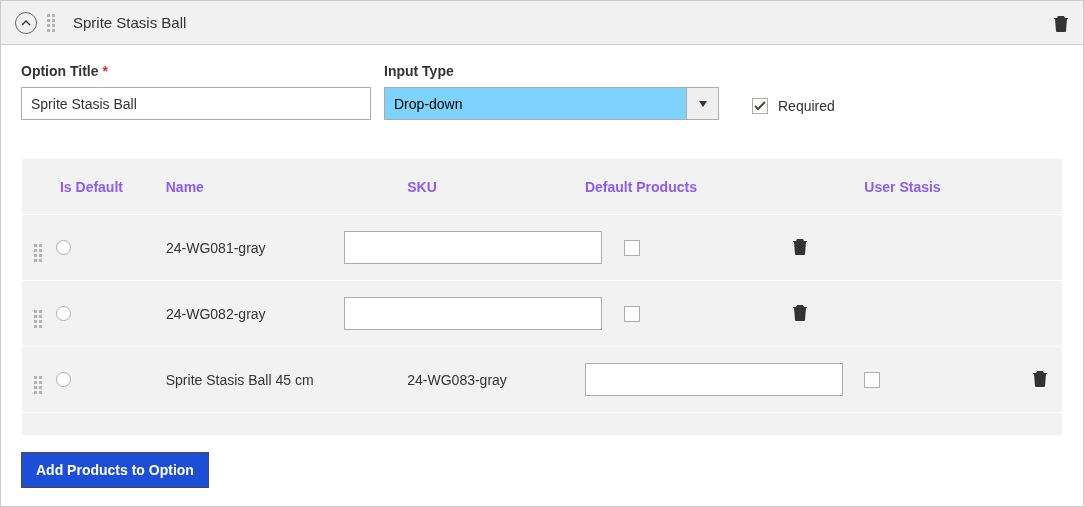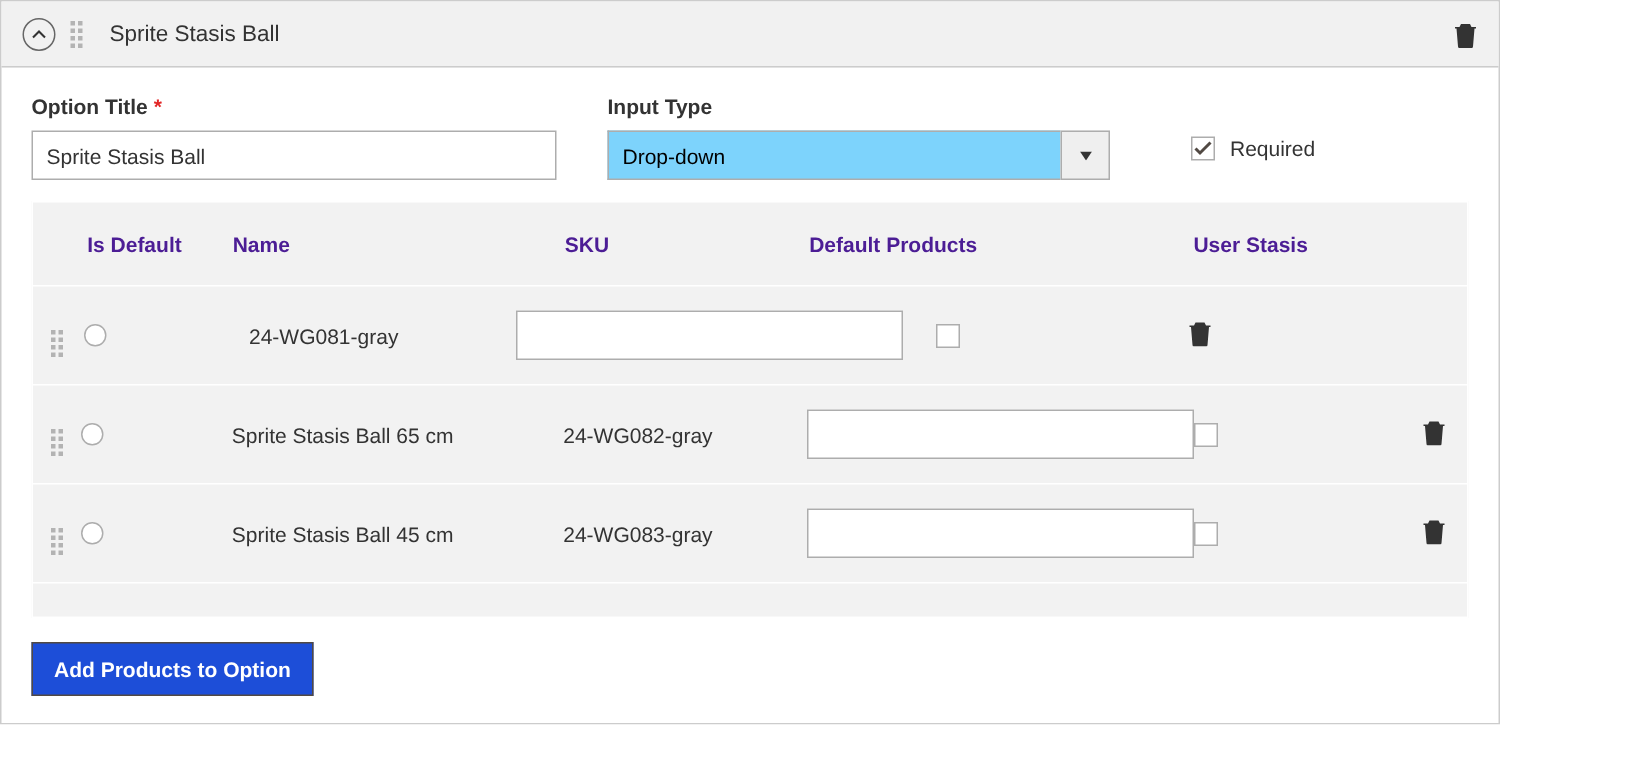--- a/index.html
+++ b/index.html
@@ -5,21 +5,21 @@
   * { box-sizing: border-box; }
   body {
     margin: 0;
     padding: 0;
     font-family: "Helvetica Neue", Helvetica, Arial, sans-serif;
     font-size: 14px;
     color: #333;
     background: #fff;
   }
   .container {
-    width: 1000px;
+    width: 1084px;
     border: 1px solid #ccc;
     margin: 0;
   }
   .header {
     background: #f1f1f1;
     border-bottom: 1px solid #ccc;
     padding: 8px 14px;
     display: flex;
     align-items: center;
     height: 44px;
@@ -60,23 +60,23 @@
     cursor: pointer;
     color: #333;
     width: 16px;
     height: 18px;
   }
   .body {
     padding: 18px 20px 0 20px;
   }
   .form-row {
     display: flex;
-    gap: 34px;
-    align-items: flex-start;
-    margin-bottom: 14px;
+    gap: 13px;
+    align-items: center;
+    margin-bottom: 38px;
   }
   .field-group {
     display: flex;
     flex-direction: column;
   }
   .field-group.title { width: 350px; }
   .field-group.type { width: 335px; }
   .field-label {
     font-size: 14px;
     font-weight: 600;
@@ -144,21 +144,21 @@
     background: #f2f2f2;
     border: 1px solid #fff;
   }
   .grid-head, .grid-row {
     display: flex;
     align-items: center;
   }
   .grid-head {
     height: 56px;
     font-weight: 600;
-    color: #4c1d95;
+    color: #8b5cf6;
     border-bottom: 1px solid #fff;
   }
   .grid-row {
     height: 66px;
     border-bottom: 1px solid #fff;
   }
   .col-drag   { width: 34px; padding-left: 12px; }
   .col-radio  { width: 110px; }
   .col-name   { width: 242px; }
   .col-sku    { width: 178px; }
@@ -317,21 +317,20 @@
                   <span class="dot"></span>
                 </span>
                 <span class="dot-row">
                   <span class="dot"></span>
                   <span class="dot"></span>
                 </span>
               </span></div>
             <div class="col-radio">
               <div class="radio-btn"></div>
             </div>
-            <div class="col-name">Sprite Stasis Ball 65 cm</div>
             <div class="col-sku">24-WG082-gray</div>
             <div class="col-qty"><input type="text" value="" style=""></div>
             <div class="col-ud">
               <div class="checkbox-box"></div>
             </div>
             <div class="col-trash"><svg class="trash-icon" viewBox="0 0 16 18">
                 <path fill="#333" d="M2 5h12l-1 12a1 1 0 0 1-1 1H4a1 1 0 0 1-1-1L2 5zm3-3h6l1 2H4l1-2zM1 4h14v1H1z"></path>
               </svg></div>
           </div>
           <div class="grid-row">

